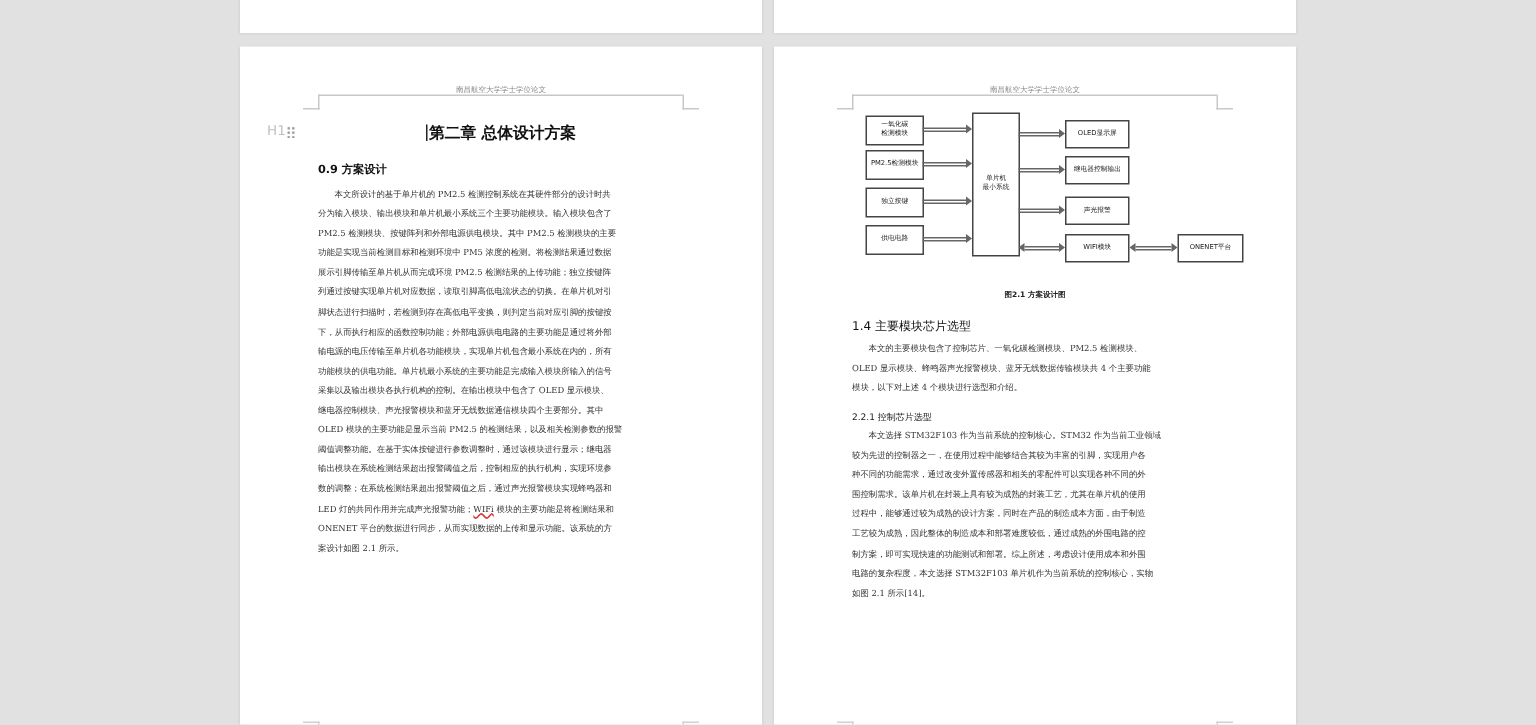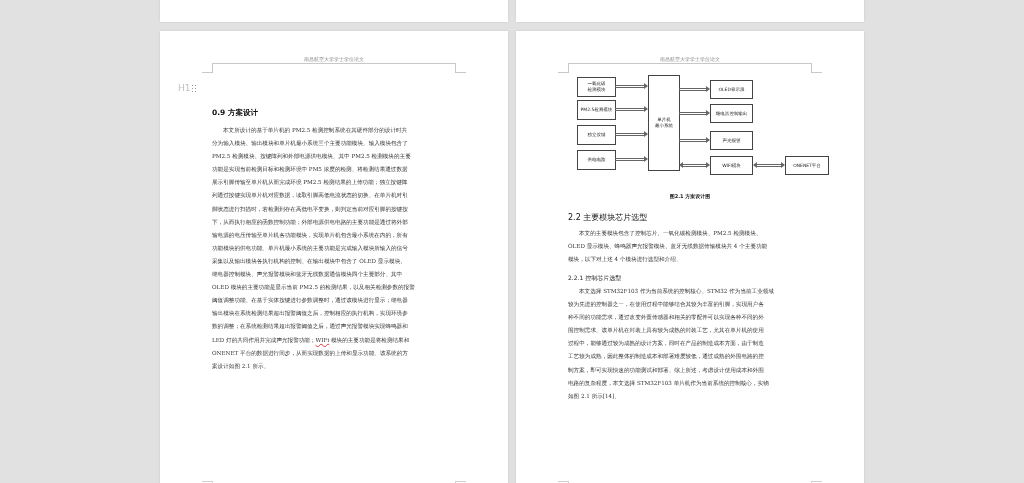--- a/index.html
+++ b/index.html
@@ -62,20 +62,21 @@
 <div class="page p-top-right"></div>
 
 <div class="page p-left">
   <div class="hdr-text">南昌航空大学学士学位论文</div>
   <div class="hdr-line"></div>
   <div class="crn-l"></div>
   <div class="crn-r"></div>
 
   <span class="h-marker">H1</span>
   <span class="drag-handle"></span>
+  <div class="chapter-title"><span class="caret"></span><span>第二章  总体设计方案</span></div>
 
   <div class="sec-title" style="top:77px;">0.9 方案设计</div>
 
   <div class="body-text" id="left-para" style="top:93px;">
       <div style="text-indent: 11px; white-space: nowrap; overflow: hidden;">本文所设计的基于单片机的 PM2.5 检测控制系统在其硬件部分的设计时共</div>
       <div style="text-indent: 0px; white-space: nowrap; overflow: hidden;">分为输入模块、输出模块和单片机最小系统三个主要功能模块。输入模块包含了</div>
       <div style="text-indent: 0px; white-space: nowrap; overflow: hidden;">PM2.5 检测模块、按键阵列和外部电源供电模块。其中 PM2.5 检测模块的主要</div>
       <div style="text-indent: 0px; white-space: nowrap; overflow: hidden;">功能是实现当前检测目标和检测环境中 PM5 浓度的检测。将检测结果通过数据</div>
       <div style="text-indent: 0px; white-space: nowrap; overflow: hidden;">展示引脚传输至单片机从而完成环境 PM2.5 检测结果的上传功能；独立按键阵</div>
       <div style="text-indent: 0px; white-space: nowrap; overflow: hidden;">列通过按键实现单片机对应数据，读取引脚高低电流状态的切换。在单片机对引</div>
@@ -129,21 +130,21 @@
     <div class="dbox" style="left:194px;top:73px;width:41px;height:17px;">继电器控制输出</div>
     <div class="dbox" style="left:194px;top:100px;width:41px;height:17px;">声光报警</div>
     <div class="dbox" style="left:194px;top:125px;width:41px;height:17px;">WIFI模块</div>
 
     <div class="arrow bi" style="left:241px;top:133px;width:24px;"></div>
     <div class="dbox" style="left:269px;top:125px;width:42px;height:17px;">ONENET平台</div>
 
     <div class="fig-caption">图2.1  方案设计图</div>
   </div>
 
-  <div class="sec-title big" style="top:181px;">2.2 主要模块芯片选型</div>
+  <div class="sec-title big" style="top:181px;">1.4 主要模块芯片选型</div>
   <div class="body-text" id="right-para-1" style="top:196px;">
       <div style="text-indent: 11px; white-space: nowrap; overflow: hidden;">本文的主要模块包含了控制芯片、一氧化碳检测模块、PM2.5 检测模块、</div>
       <div style="text-indent: 0px; white-space: nowrap; overflow: hidden;">OLED 显示模块、蜂鸣器声光报警模块、蓝牙无线数据传输模块共 4 个主要功能</div>
       <div style="text-indent: 0px; white-space: nowrap; overflow: hidden;">模块，以下对上述 4 个模块进行选型和介绍。</div>
     </div>
 
   <div class="subsec-title" style="top:243px;">2.2.1 控制芯片选型</div>
   <div class="body-text" id="right-para-2" style="top:254px;">
       <div style="text-indent: 11px; white-space: nowrap; overflow: hidden;">本文选择 STM32F103 作为当前系统的控制核心。STM32 作为当前工业领域</div>
       <div style="text-indent: 0px; white-space: nowrap; overflow: hidden;">较为先进的控制器之一，在使用过程中能够结合其较为丰富的引脚，实现用户各</div>

